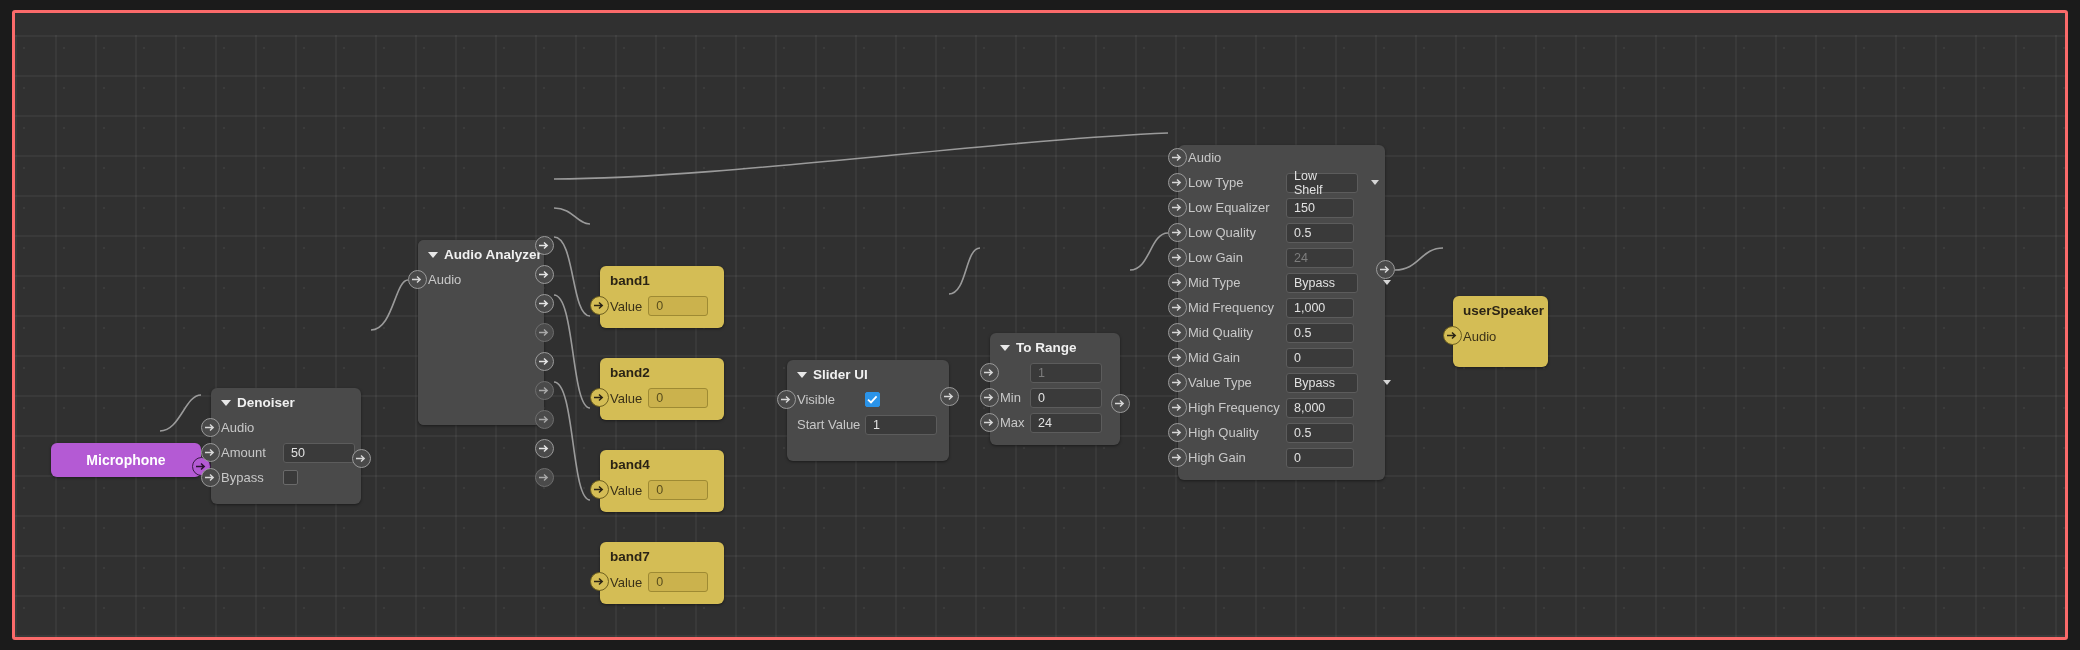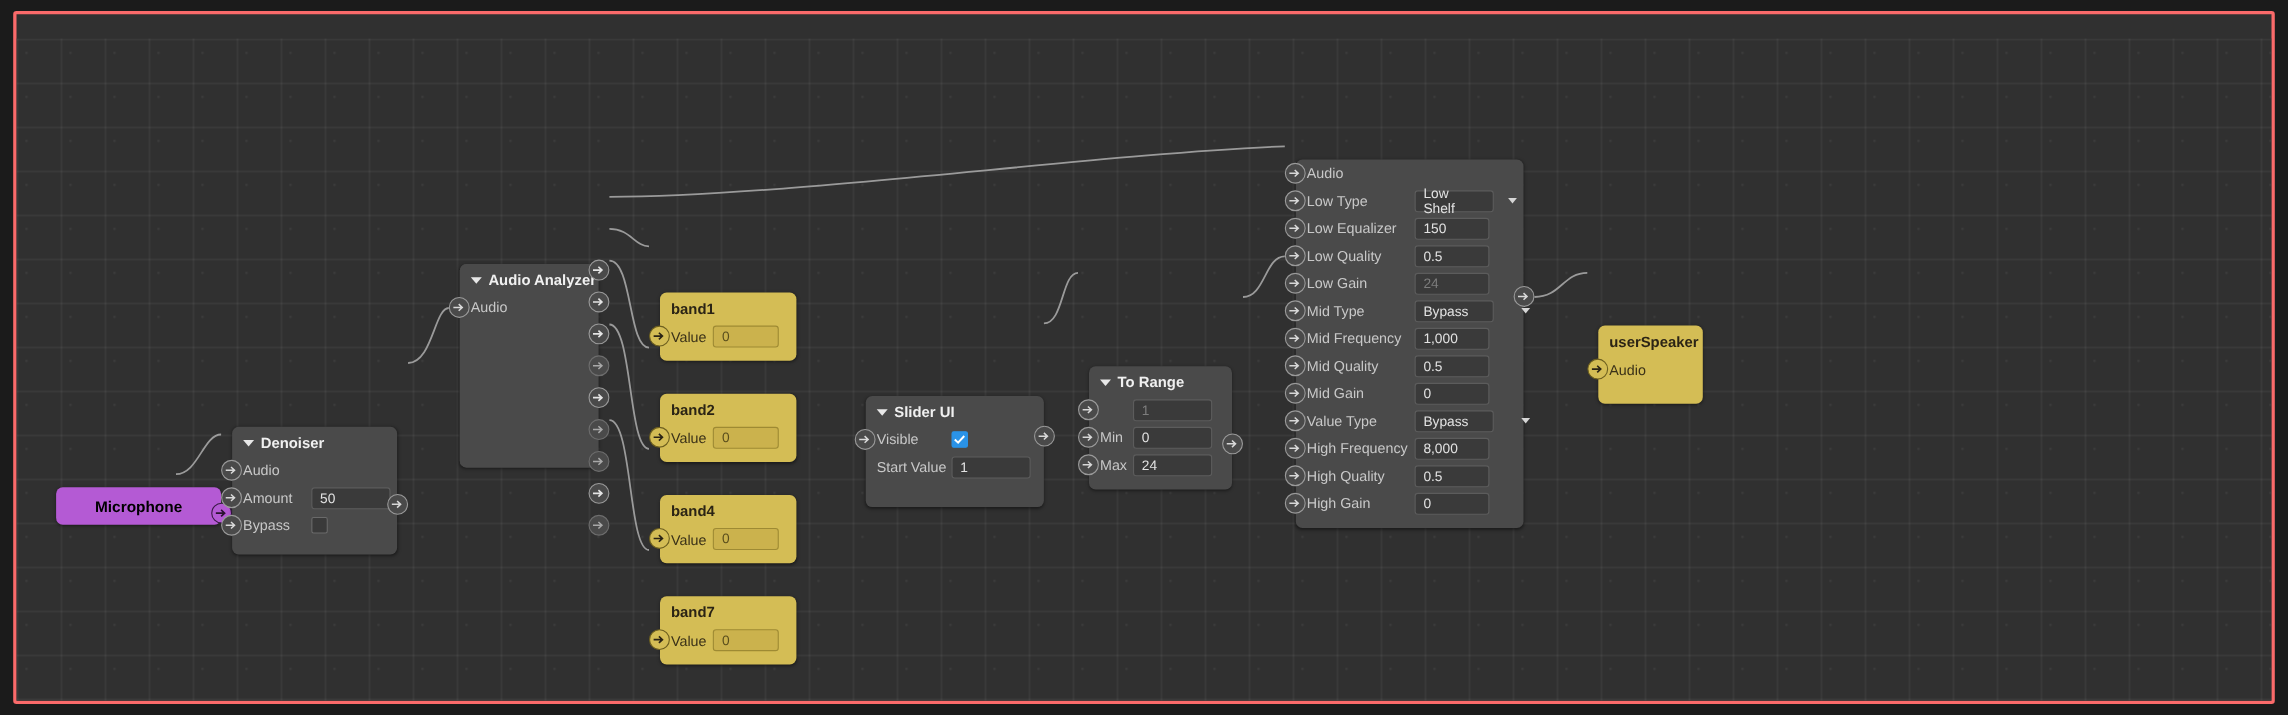--- a/index.html
+++ b/index.html
@@ -105,21 +105,21 @@
     display: flex;
     align-items: center;
     gap: 6px;
     padding: 7px 10px 5px 10px;
     font-size: 13.5px;
     font-weight: bold;
     white-space: nowrap;
   }
   .node.gray .node-head { color: #f0f0f0; }
   .node.gold .node-head { color: #2b2415; }
-  .node.purple .node-head { color: #000000; }
+  .node.purple .node-head { color: #ffffff; }
 
   .tri {
     width: 0; height: 0;
     border-left: 5px solid transparent;
     border-right: 5px solid transparent;
     border-top: 6px solid #e8e8e8;
     flex: 0 0 auto;
     margin-top: 1px;
   }
 

